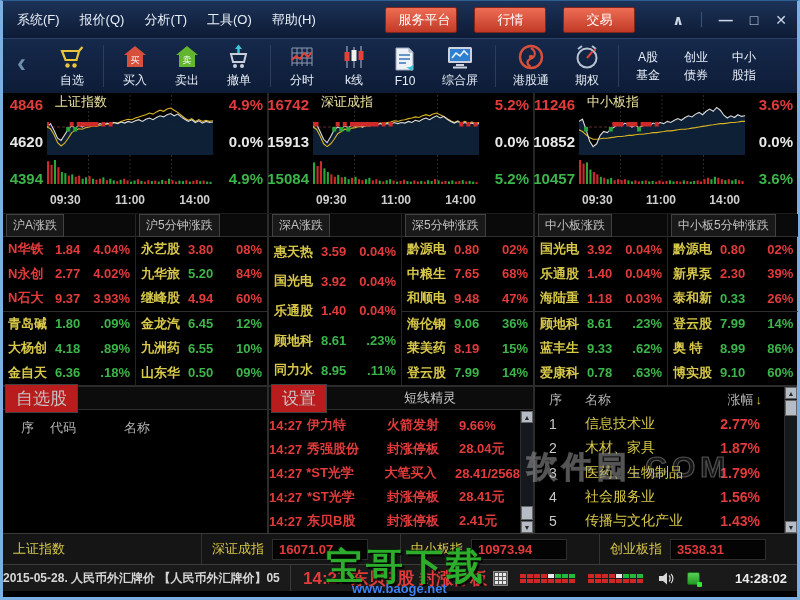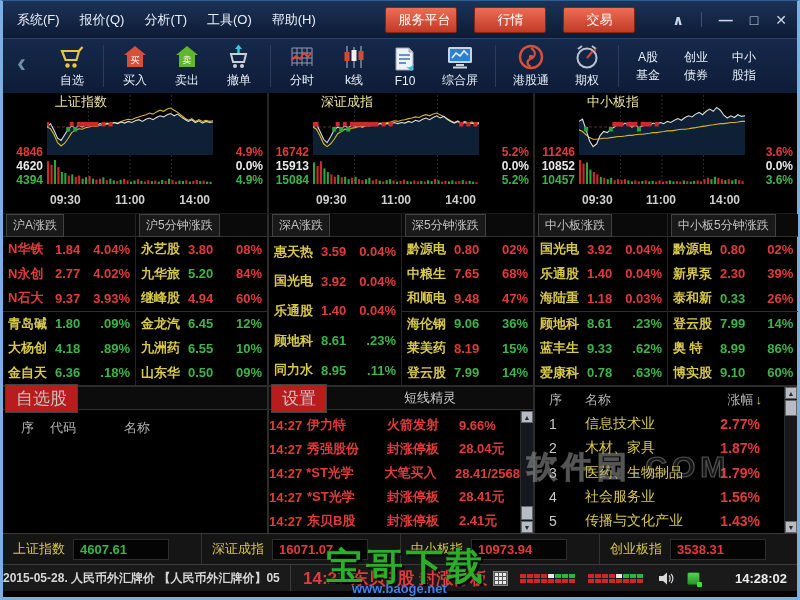--- a/index.html
+++ b/index.html
@@ -24,22 +24,22 @@
   .tb-item{display:inline-flex;flex-direction:column;align-items:center;justify-content:center;margin:0 12px;
     color:#e9eff8;font-size:12px;flex:none;}
   .tb-item .ic{height:28px;display:flex;align-items:center;justify-content:center;margin-bottom:1px;}
   .tb-sep{width:1px;height:42px;background:#2a3d60;margin:0 5px;flex:none;}
   .tb-text2{font-size:12px;line-height:1.5;text-align:center;color:#e9eff8;}
   
   .charts{height:120px;flex:none;display:flex;background:#000;}
   .chart-panel{width:266px;flex:none;border-right:2px solid #262626;display:grid;
     grid-template-columns:44px 1fr 54px;grid-template-rows:96px 21px;}
   .chart-panel:last-child{border-right:none;flex:1;}
-  .c-left,.c-right{display:flex;flex-direction:column;justify-content:flex-end;align-items:flex-end;
-    padding:3px 4px 2px 2px;font-size:12px;font-weight:bold;font-family:"Liberation Sans","DejaVu Sans",sans-serif;}
+  .c-left,.c-right{display:flex;flex-direction:column;justify-content:space-between;align-items:flex-end;
+    padding:3px 4px 2px 2px;font-size:15px;font-weight:bold;font-family:"Liberation Sans","DejaVu Sans",sans-serif;}
   .c-main{position:relative;}
   .c-title{position:absolute;top:0;left:8px;color:#ece2a0;font-size:13px;z-index:2;}
   .c-x{grid-column:2;display:flex;justify-content:space-between;align-items:center;color:#cfcfcf;
     font-size:12px;font-weight:bold;padding:0 3px;}
   .cr{color:#e13b3b;} .cg{color:#3cb54a;} .cw{color:#e8e8e8;} .cy{color:#d8c84a;}
   
   .quotes{height:172px;flex:none;display:flex;background:#000;border-top:1px solid #1c1c1c;}
   .q-col{width:133px;flex:none;border-right:1px solid #242424;display:flex;flex-direction:column;}
   .q-col.group-end{border-right:2px solid #2c2c2c;}
   .q-col:last-child{border-right:none;flex:1;}
@@ -856,21 +856,20 @@
         <div class="vs-btn" style="top:0;">▲</div>
         <div class="vs-thumb" style="top:13px;height:16px;"></div>
         <div class="vs-btn" style="bottom:0;">▼</div>
       </div>
     </div>
   </div>
 
   <div class="indexbar" id="indexbar">
       <div class="ib-item">
         <span class="ib-label">上证指数</span>
-        <span class="ib-box cg">4607.61</span>
       </div>
       <div class="ib-item">
         <span class="ib-label">深证成指</span>
         <span class="ib-box cr">16071.07</span>
       </div>
       <div class="ib-item">
         <span class="ib-label">中小板指</span>
         <span class="ib-box cr">10973.94</span>
       </div>
       <div class="ib-item">

